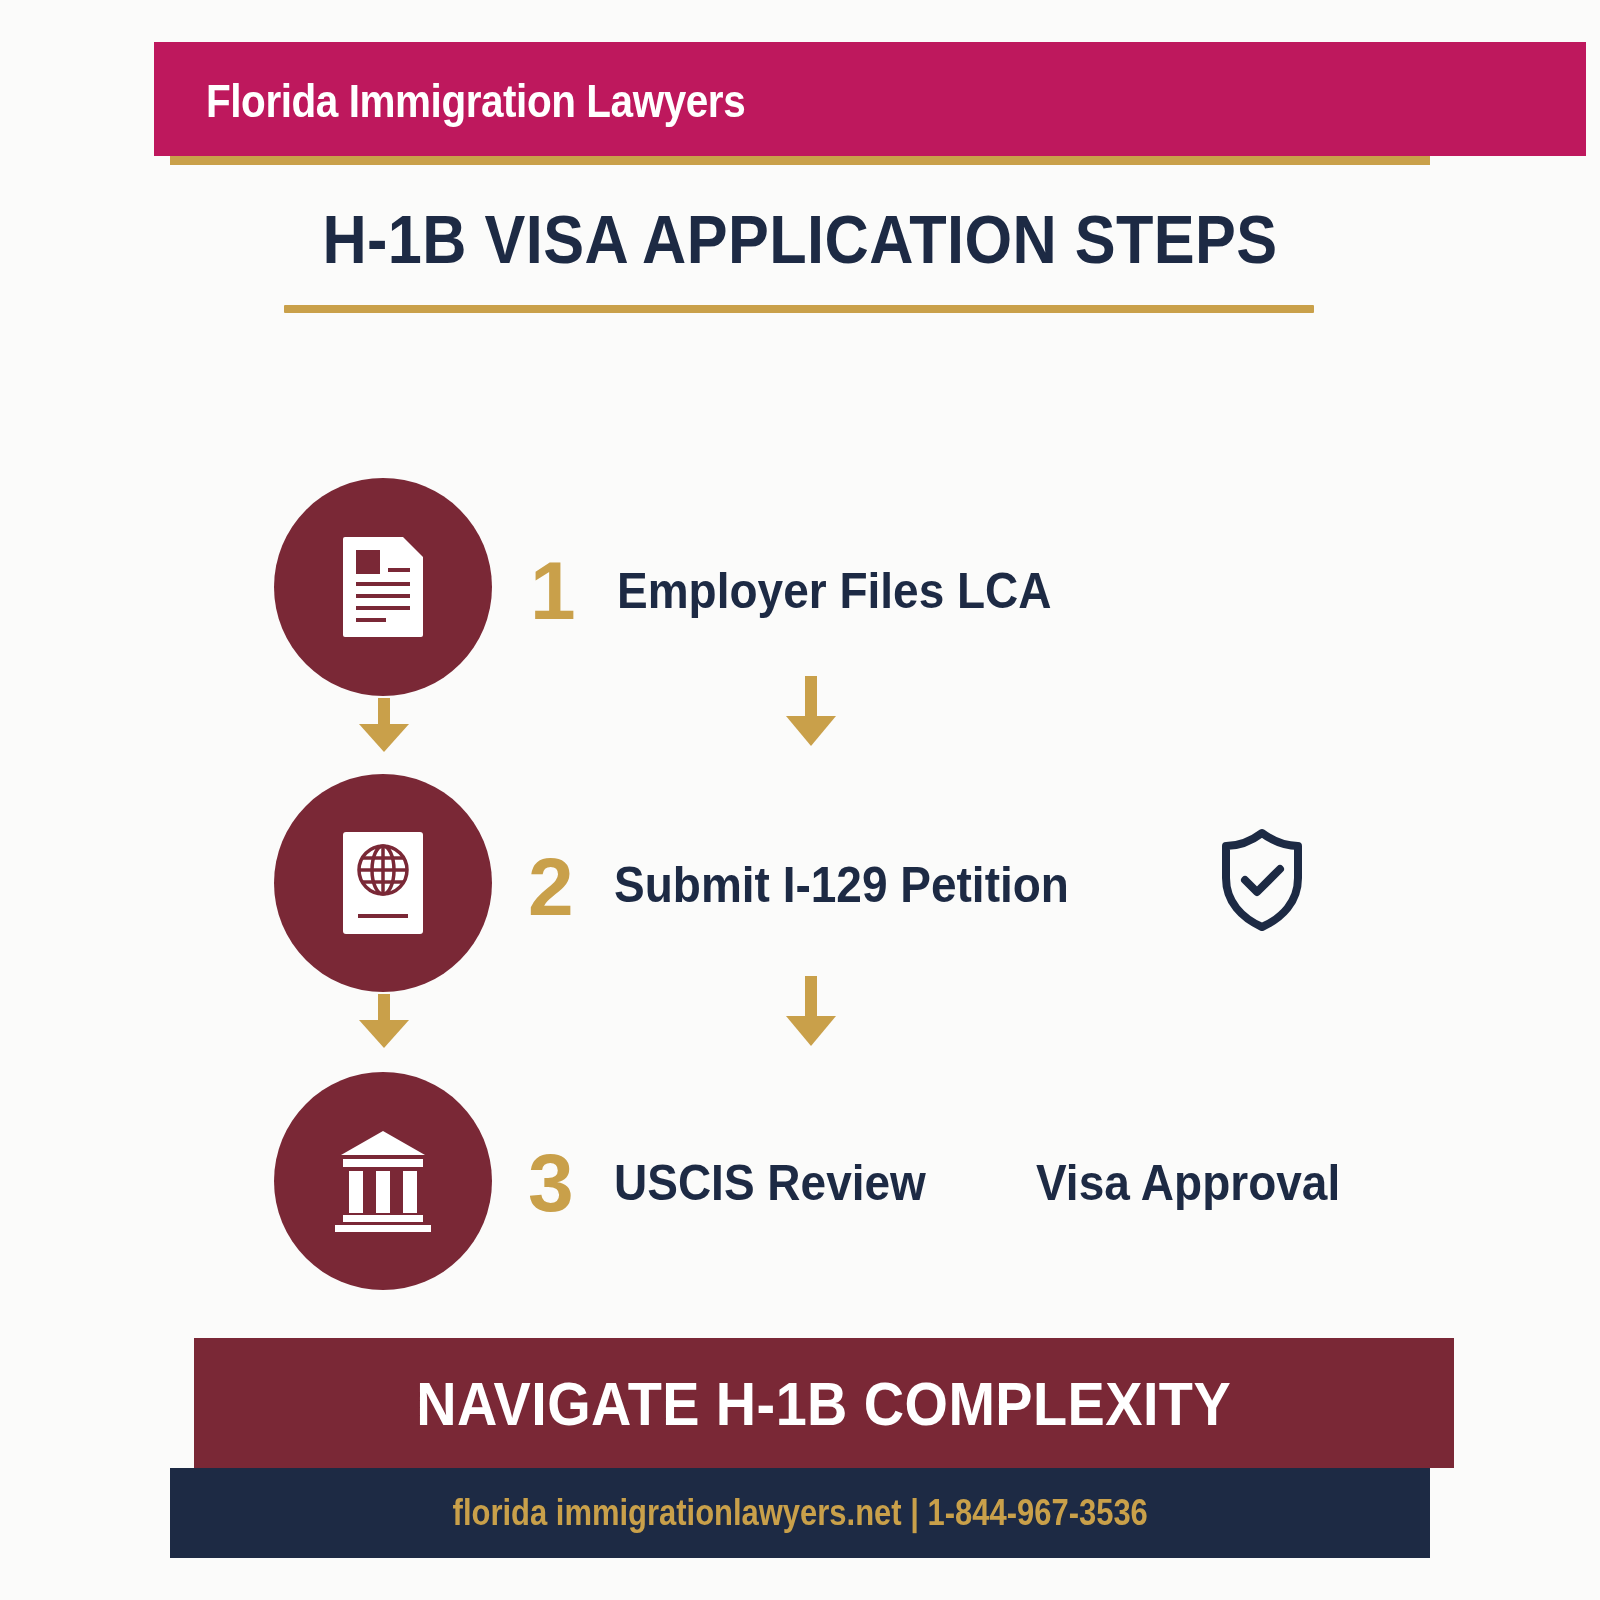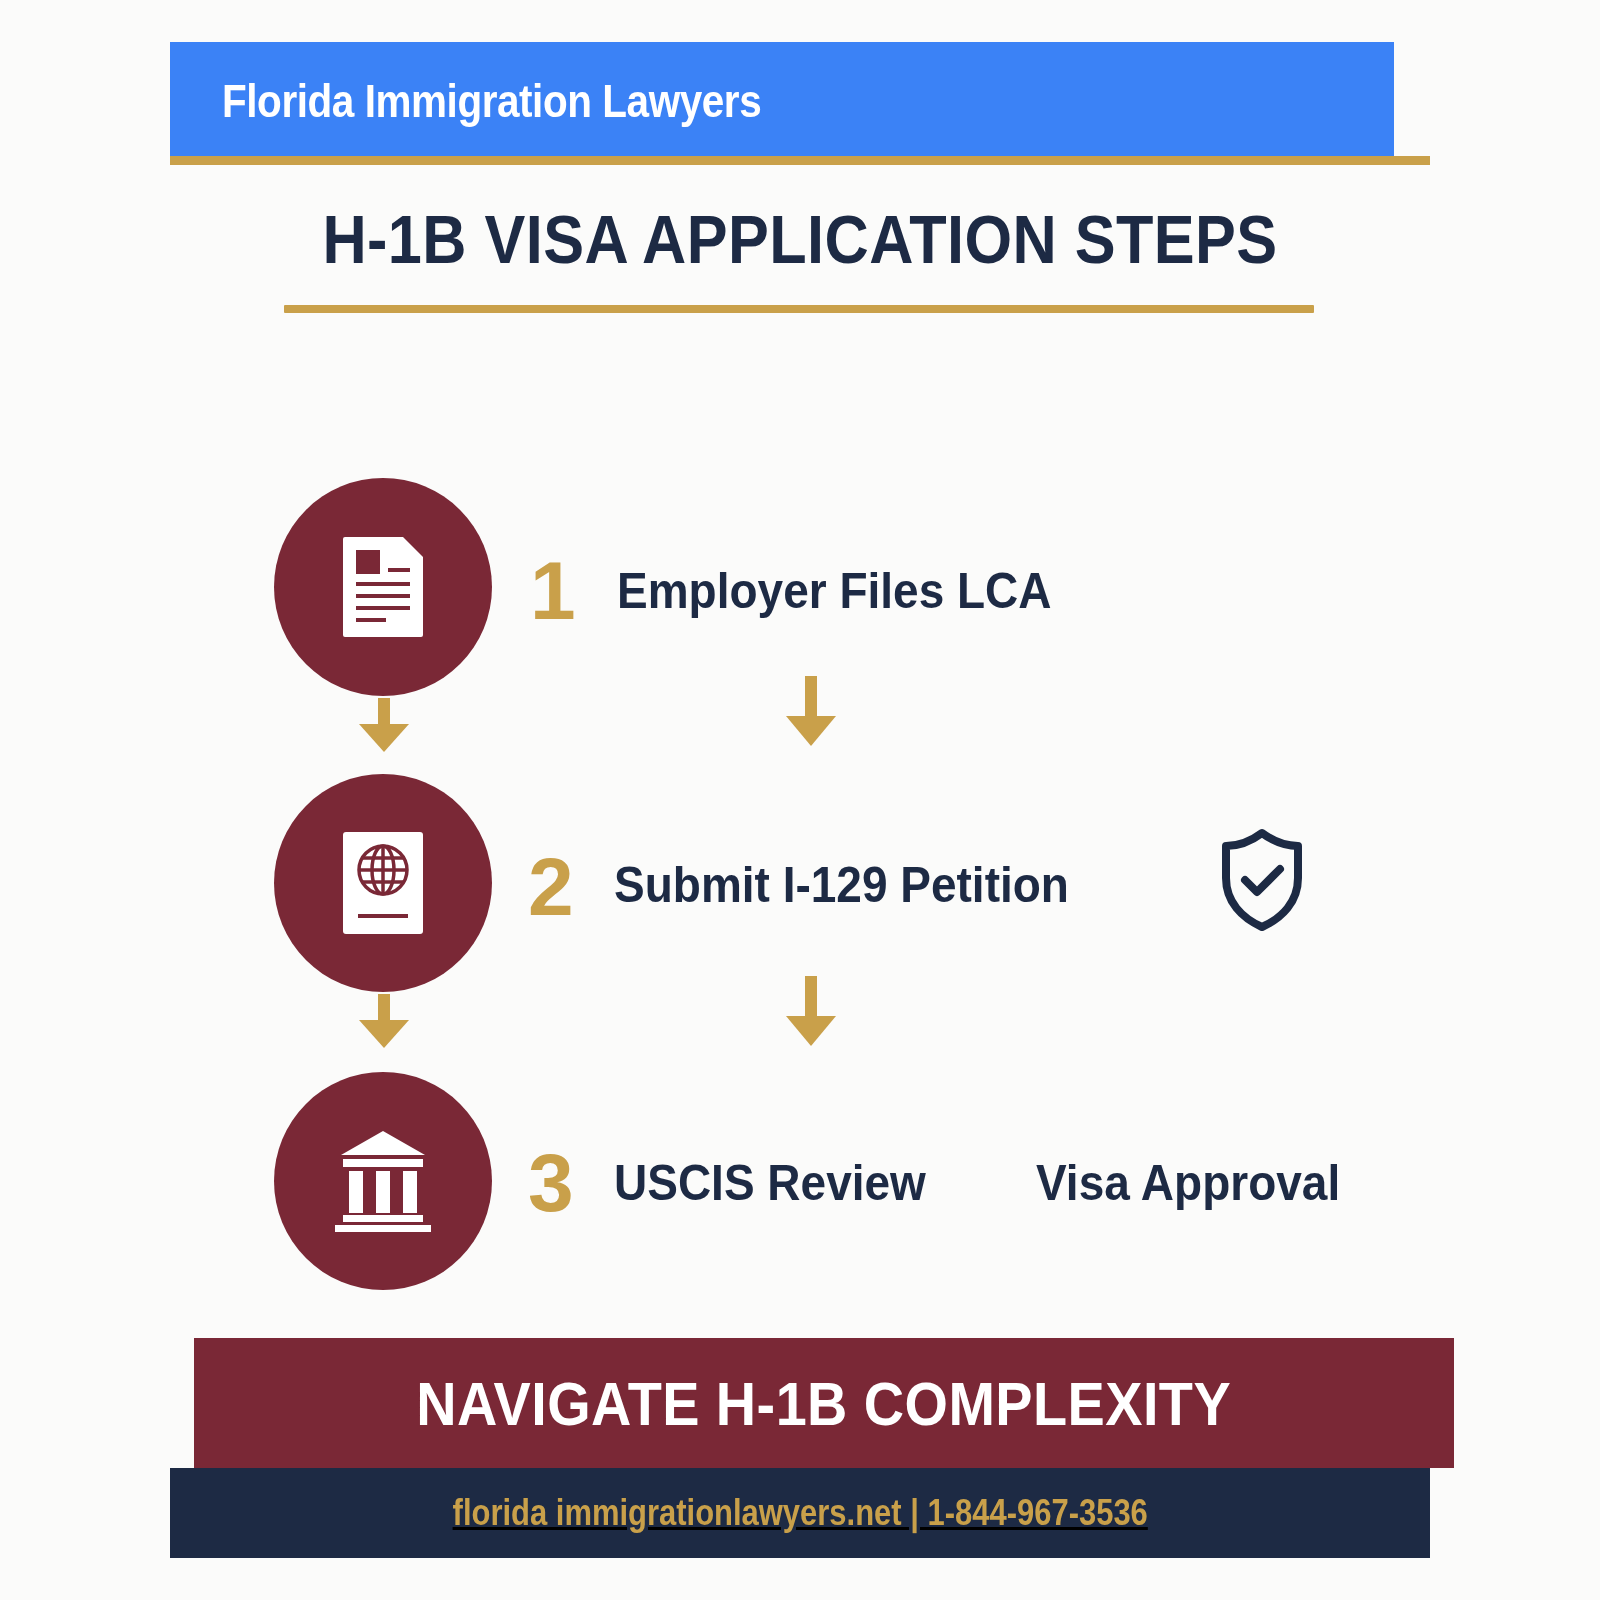--- a/index.html
+++ b/index.html
@@ -5,23 +5,23 @@
     * { box-sizing: border-box; margin: 0; padding: 0; }
     html, body {
       width: 1600px; height: 1600px;
       background: #fbfbfa;
       overflow: hidden;
       font-family: "Liberation Sans", "DejaVu Sans", sans-serif;
     }
     .canvas { position: relative; width: 1600px; height: 1600px; }
 
     .top-banner {
-      position: absolute; left: 170px; top: 42px;
-      width: 1224px; height: 114px;
-      background: #3b82f6;
+      position: absolute; left: 154px; top: 42px;
+      width: 1432px; height: 114px;
+      background: #be185d;
     }
     .top-banner-title {
       position: absolute; left: 52px; top: 32px;
       color: #ffffff; font-weight: 700; font-size: 46px;
       letter-spacing: -0.5px;
       transform: scaleX(0.88); transform-origin: left center;
       white-space: nowrap;
     }
     .top-rule {
       position: absolute; left: 170px; top: 156px;
@@ -69,21 +69,21 @@
     }
     .cta-text {
       color: #ffffff; font-weight: 700; font-size: 62px;
       letter-spacing: 0.5px;
       transform: scaleX(0.9);
       white-space: nowrap;
     }
     .footer-banner {
       position: absolute; left: 170px; top: 1468px;
       width: 1260px; height: 90px; background: #1d2a44;
-      display: flex; align-items: center; justify-content: center; text-decoration: underline;
+      display: flex; align-items: center; justify-content: center;
     }
     .footer-text {
       color: #c9a04a; font-weight: 700; font-size: 36px;
       transform: scaleX(0.86);
       white-space: nowrap;
     }
   </style>
 </head>
 <body>
 

